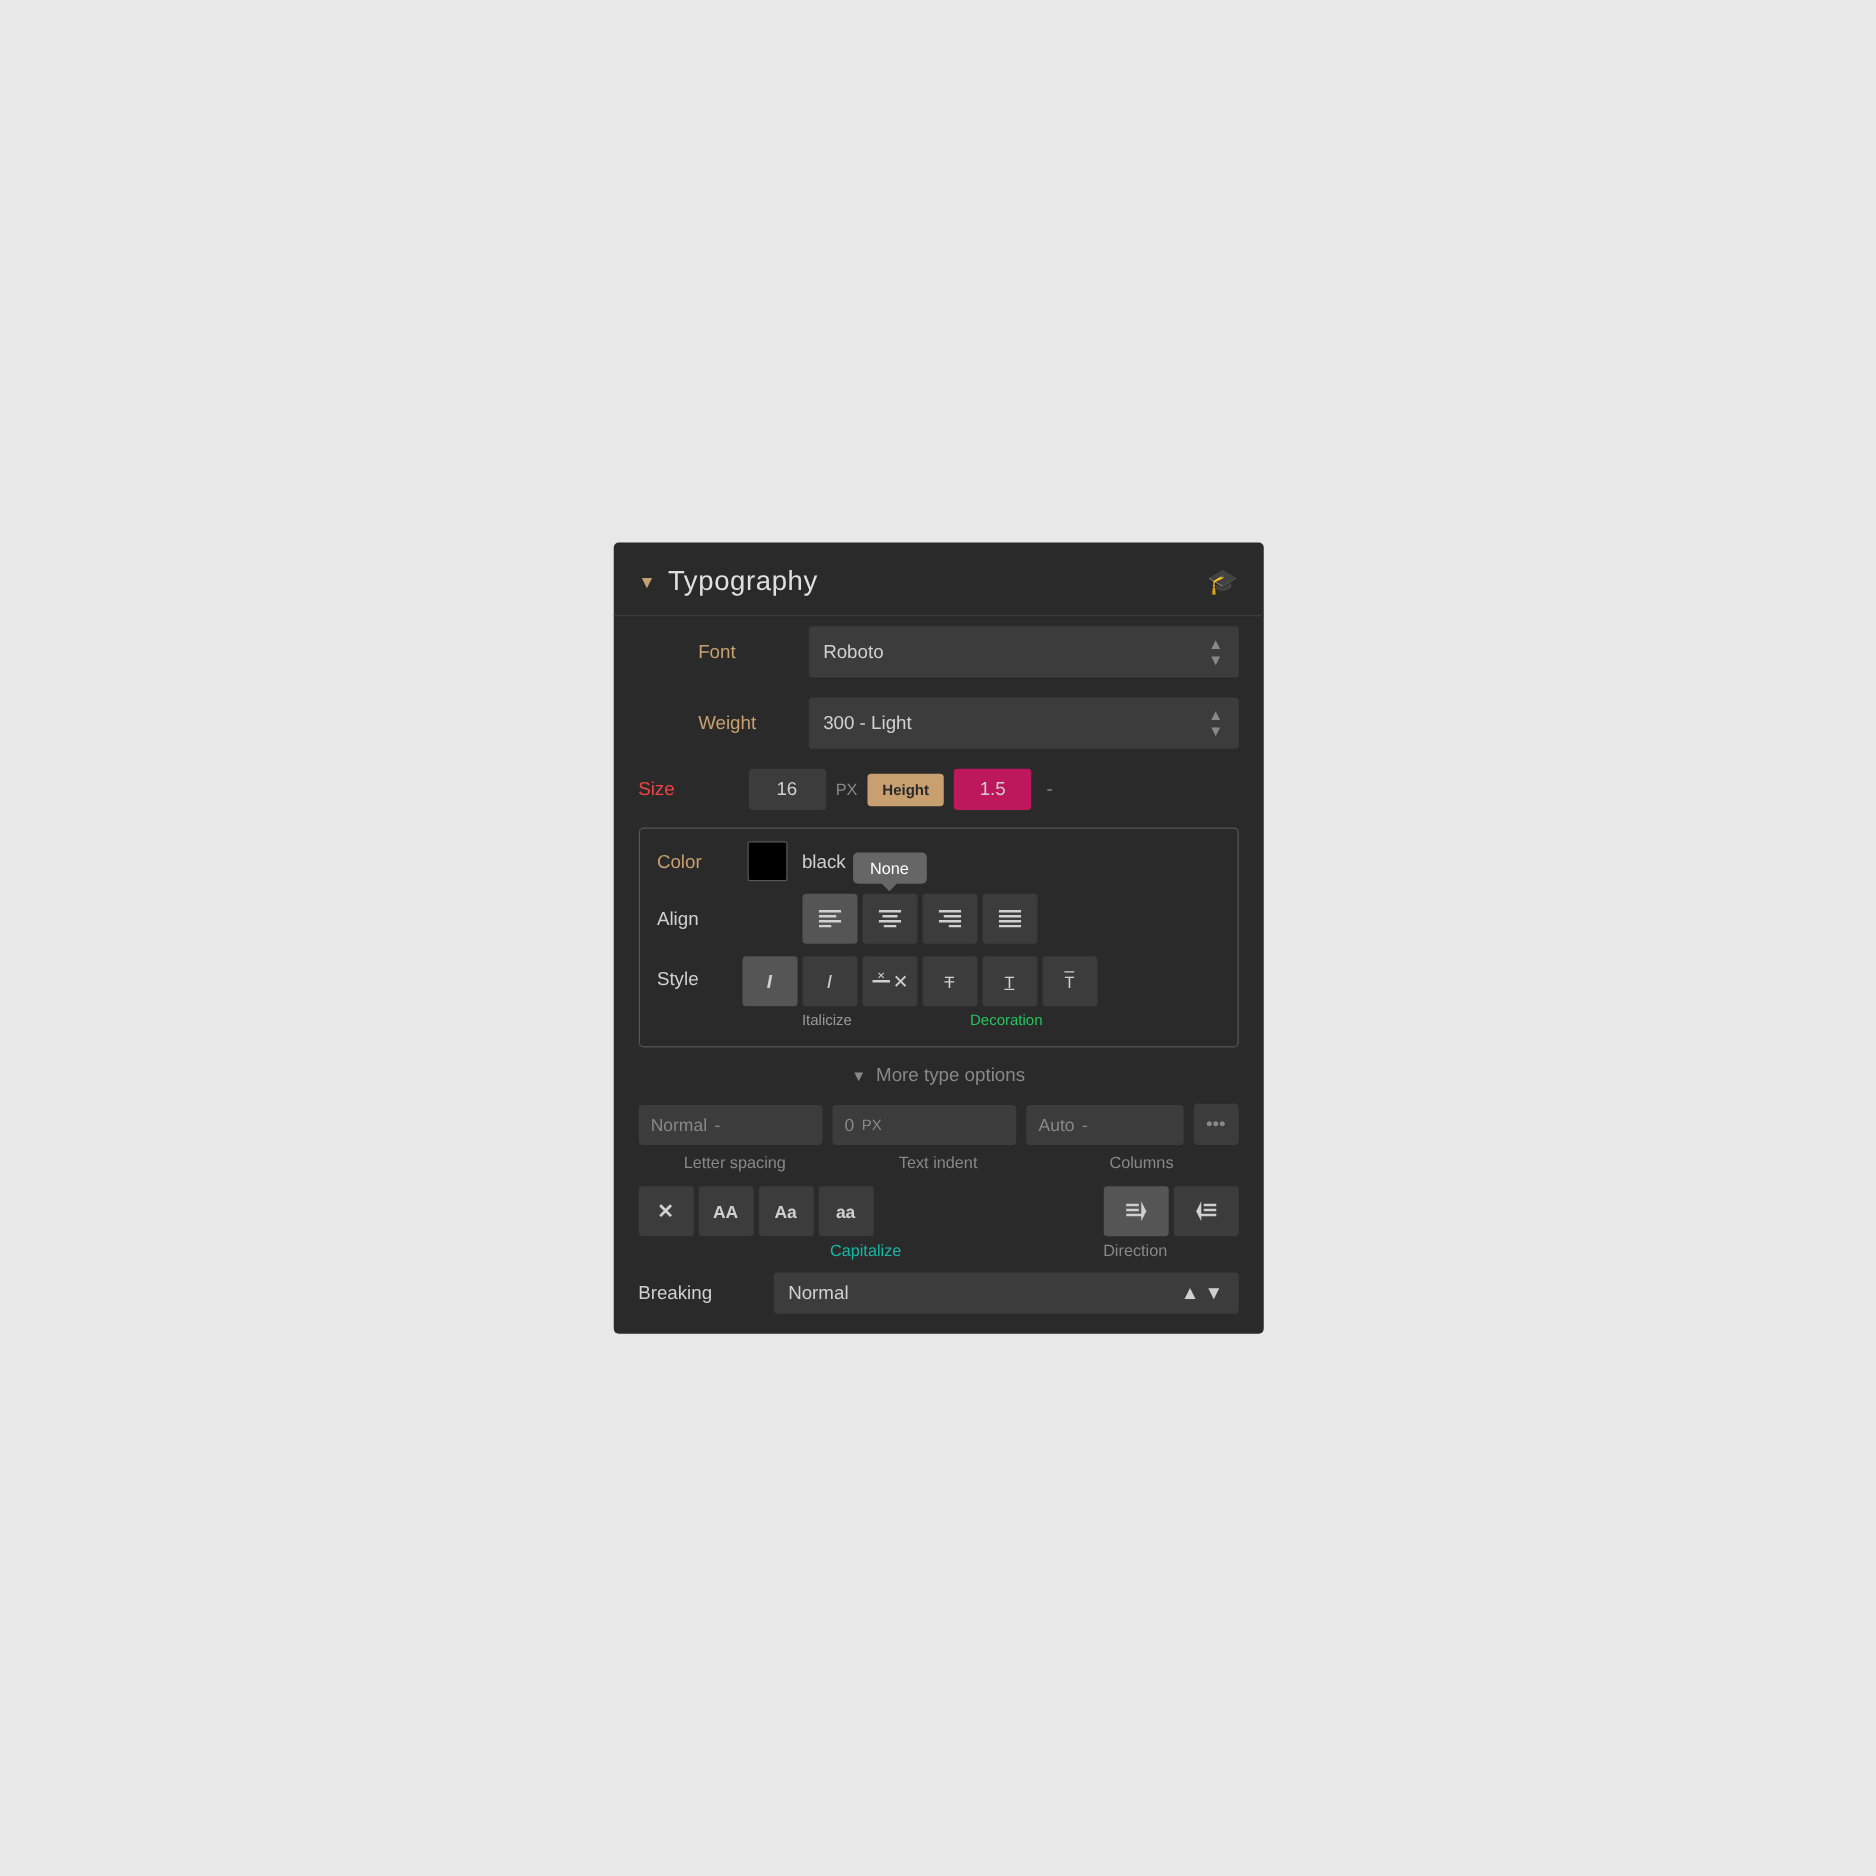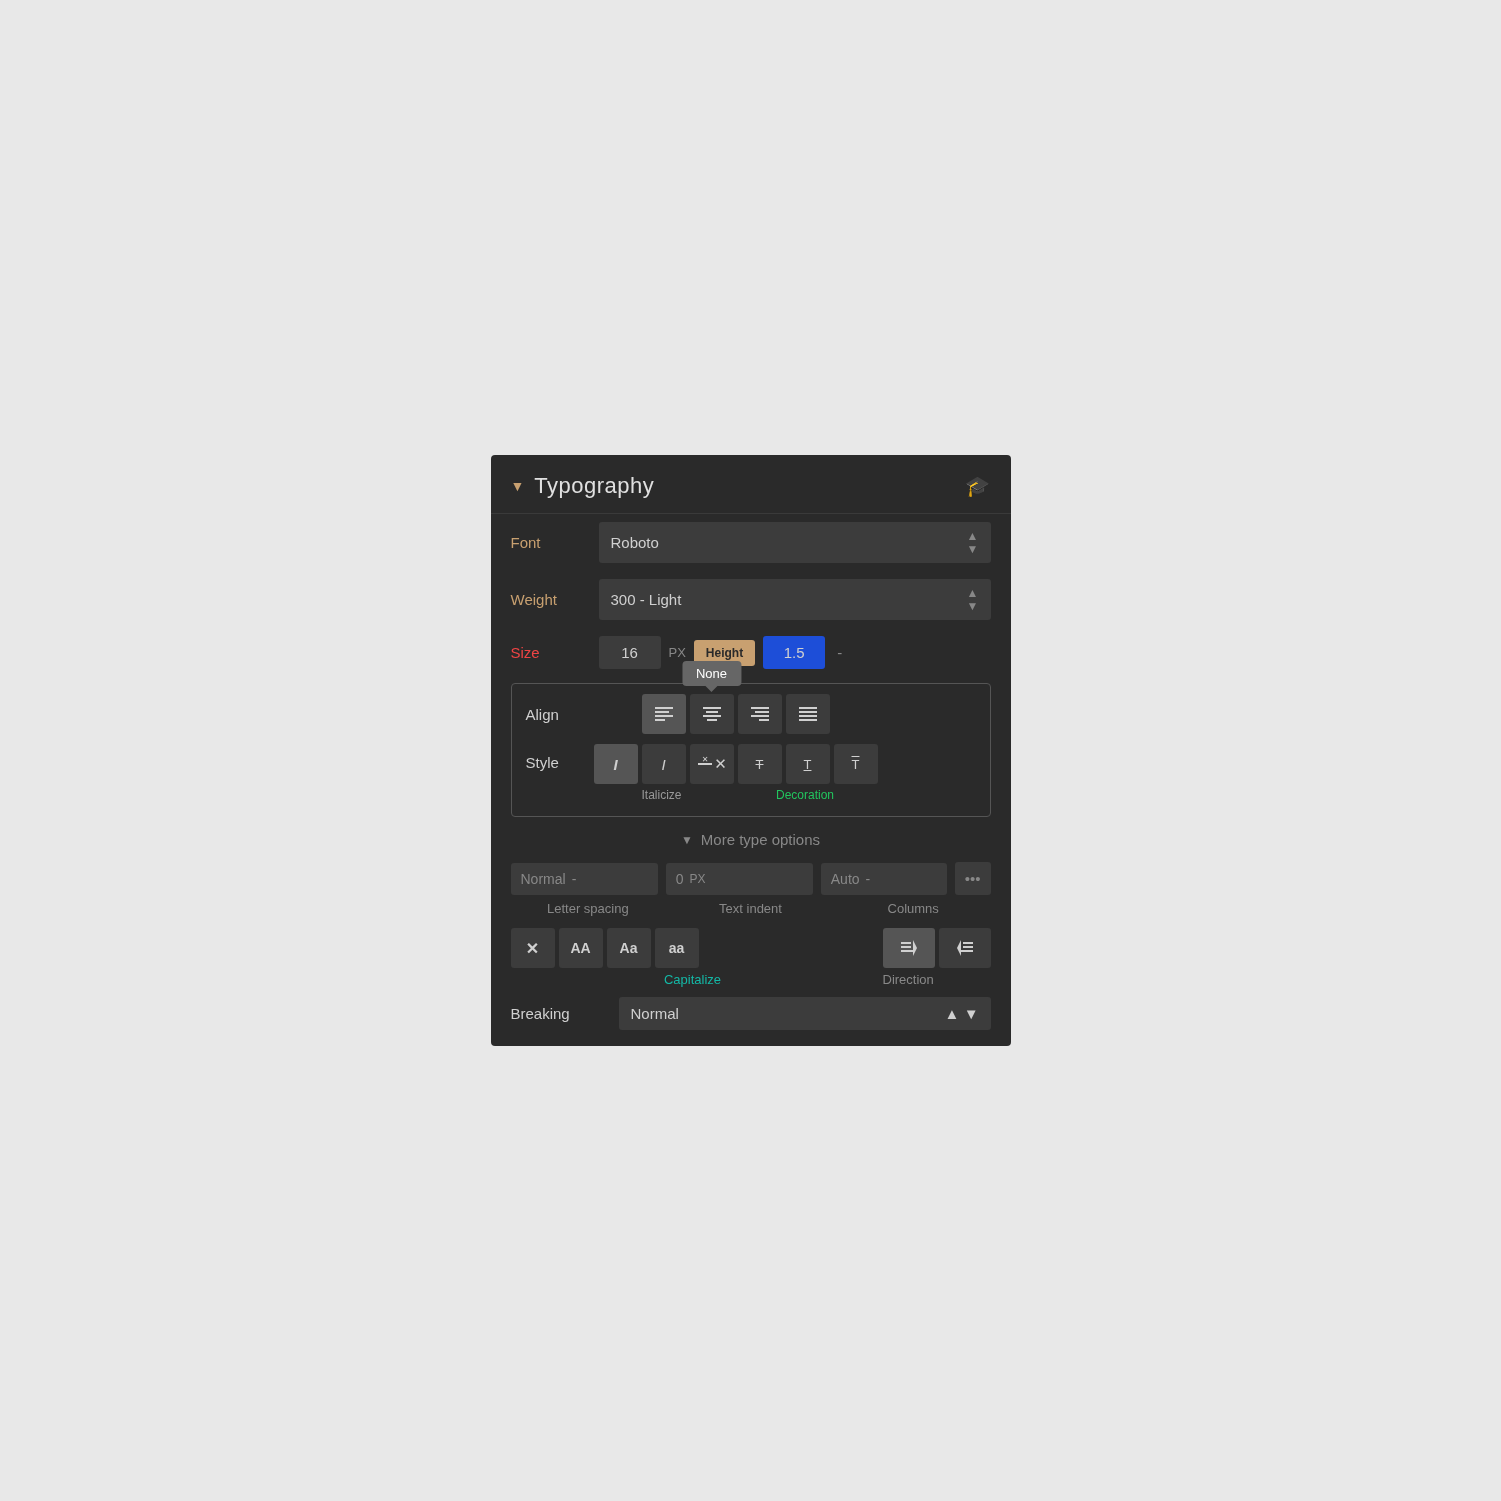--- a/index.html
+++ b/index.html
@@ -47,20 +47,21 @@
     .row {
       display: flex;
       align-items: center;
       padding: 8px 20px;
       gap: 8px;
     }
     .row-label {
       color: #c8a070;
       font-size: 15px;
       min-width: 80px;
+      margin-left: 48px;
     }
     .select-field {
       flex: 1;
       background: #3c3c3c;
       border: none;
       border-radius: 3px;
       color: #d0d0d0;
       font-size: 15px;
       padding: 8px 12px;
       display: flex;
@@ -103,21 +104,21 @@
     }
     .height-label {
       background: #c8a070;
       color: #2a2a2a;
       font-size: 12px;
       padding: 6px 12px;
       border-radius: 3px;
       font-weight: 600;
     }
     .height-input {
-      background: #1d4ed8;
+      background: #be185d;
       border: none;
       border-radius: 3px;
       color: #d0d0d0;
       font-size: 15px;
       padding: 8px 10px;
       width: 62px;
       text-align: center;
     }
     .height-dash {
       color: #888;
@@ -433,20 +434,25 @@
     <span class="size-label">Size</span>
     <div class="size-input">16</div>
     <span class="unit-label">PX</span>
     <div class="height-label">Height</div>
     <div class="height-input">1.5</div>
     <span class="height-dash">-</span>
   </div>
 
   <div class="color-section">
 
+    <div class="color-row">
+      <span class="color-row-label">Color</span>
+      <div class="color-swatch" style="background: rgb(0, 0, 0);"></div>
+      <span class="color-name">black</span>
+    </div>
 
     <div class="align-row">
       <span class="align-label">Align</span>
       <div class="align-buttons">
         <button class="align-btn active">
           <svg width="18" height="14" viewBox="0 0 18 14" fill="currentColor">
             <rect x="0" y="0" width="18" height="2"></rect>
             <rect x="0" y="4" width="14" height="2"></rect>
             <rect x="0" y="8" width="18" height="2"></rect>
             <rect x="0" y="12" width="10" height="2"></rect>

